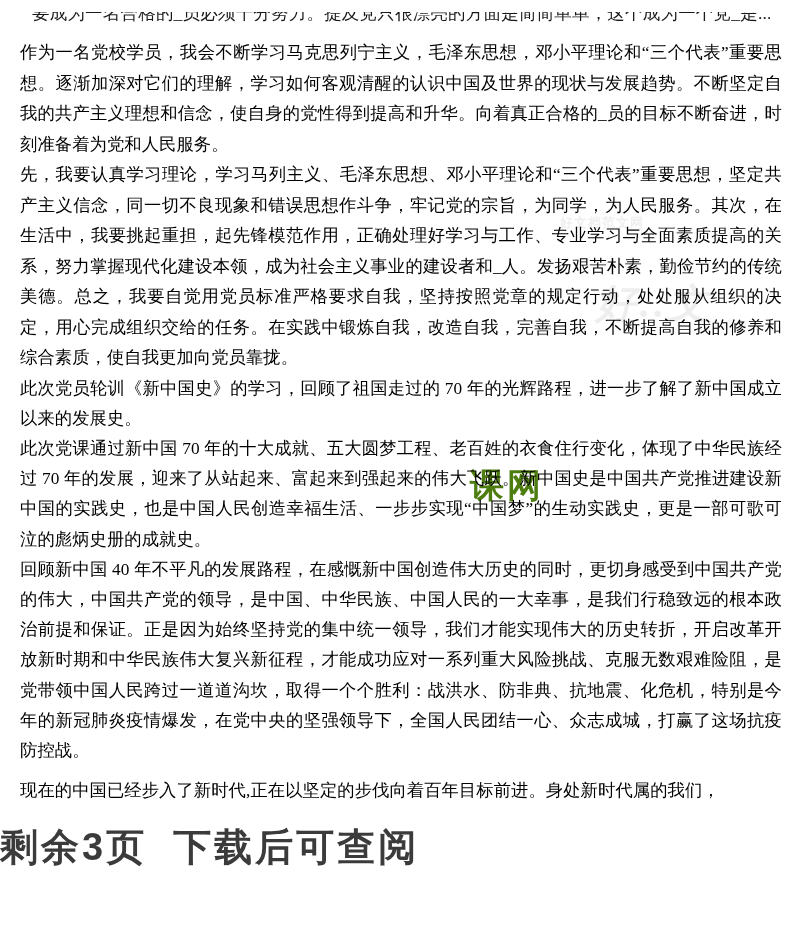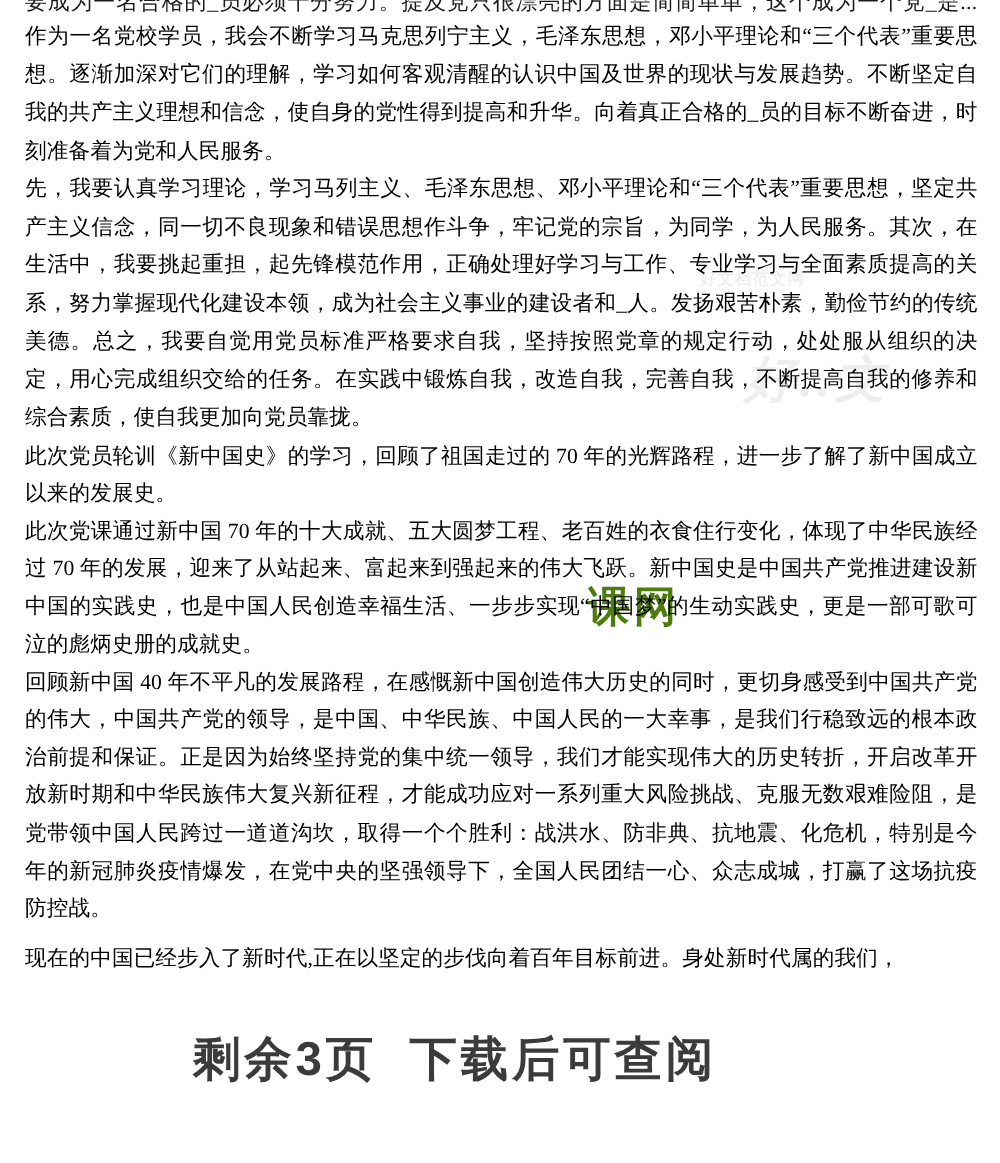--- a/index.html
+++ b/index.html
@@ -31,21 +31,21 @@
     left: 20px;
     top: 0px;
     width: 762px;
   }
 
   
   .clipped-line {
     height: 14px;
     overflow: hidden;
     position: relative;
-    margin: 0;
+    margin: 12px;
     padding: 0;
   }
   .clipped-line span {
     display: block;
     position: relative;
     top: -12px;
     font-size: 17.5px;
     line-height: 26px;
     letter-spacing: 0.2px;
     text-align: justify;
@@ -110,21 +110,20 @@
     color: #efefef;
     letter-spacing: 1px;
   }
 
   
   .footer-notice {
     position: absolute;
     left: 0;
     top: 822px;
     width: 728px;
-    text-align: center;
     font-size: 38px;
     font-weight: bold;
     color: #3b3b3b;
     letter-spacing: 3px;
     font-family: "Liberation Sans", sans-serif;
   }
   .footer-notice .gap {
     display: inline-block;
     width: 26px;
   }

